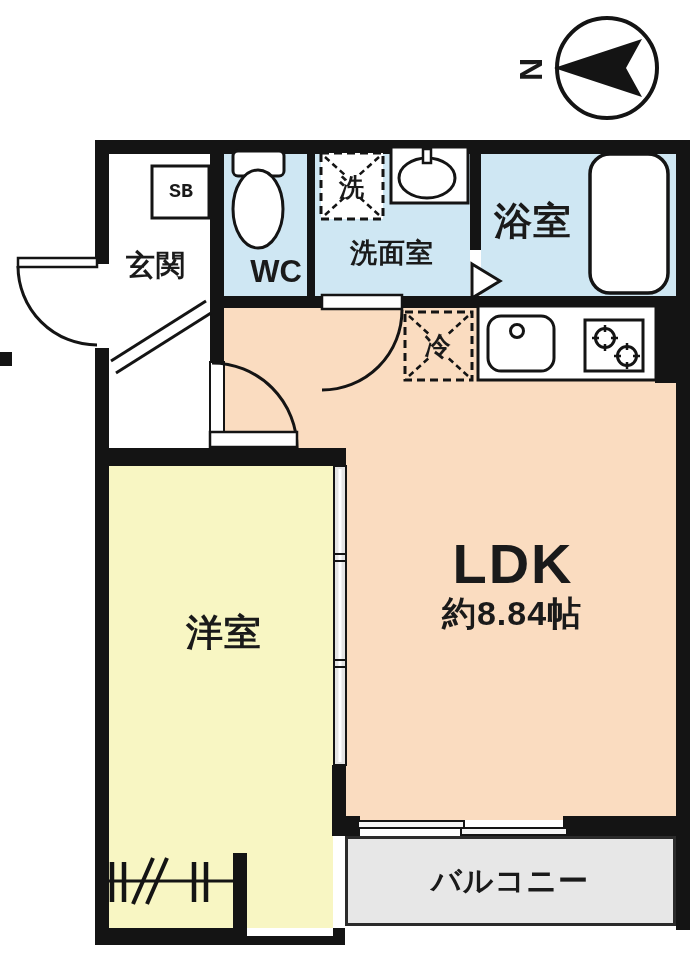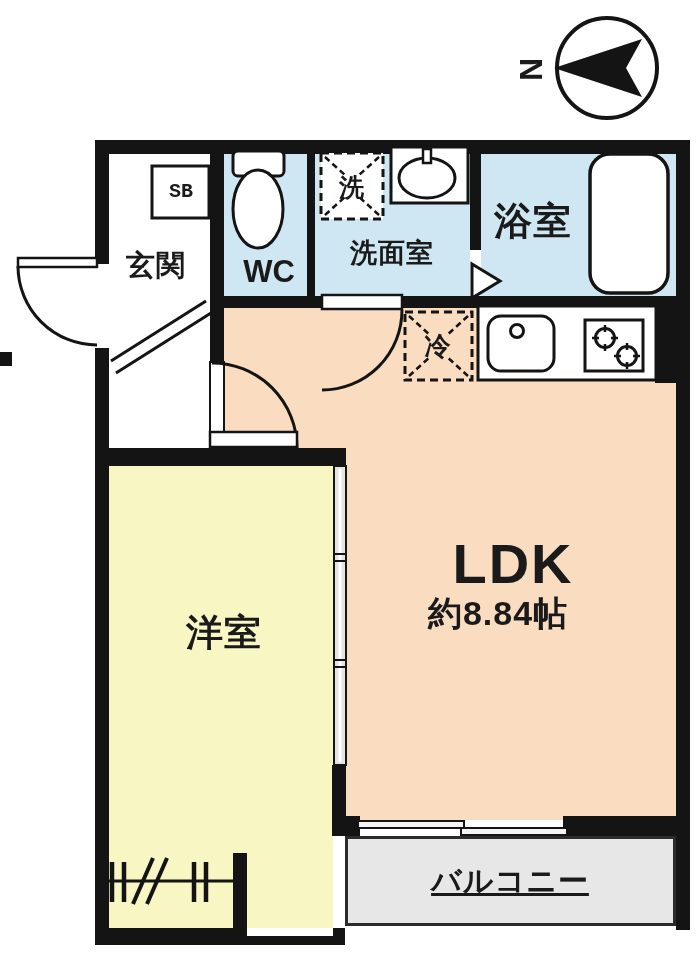--- a/index.html
+++ b/index.html
@@ -162,25 +162,25 @@
     <g>
       <circle cx="607" cy="68" r="50" fill="#ffffff" stroke="#141414" stroke-width="4"></circle>
       <polygon points="554,68 642,39 626,68 642,97" fill="#141414"></polygon>
     </g>
   </svg>
 
   <div class="lbl" style="left:531px;top:69px;font-size:32px;font-weight:700;transform:translate(-50%,-50%) rotate(-90deg);">N</div>
 
   <div class="lbl" style="left:156px;top:265px;font-size:29px;">玄関</div>
   <div class="lbl" style="left:181px;top:192px;font-size:20px;letter-spacing:0;font-family:Liberation Mono, monospace;">SB</div>
-  <div class="lbl" style="left:269px;top:271px;font-size:31px;letter-spacing:0;">WC</div>
+  <div class="lbl" style="left:276px;top:271px;font-size:31px;letter-spacing:0;">WC</div>
   <div class="lbl" style="left:352px;top:187px;font-size:25px;">洗</div>
   <div class="lbl" style="left:392px;top:253px;font-size:27px;">洗面室</div>
   <div class="lbl" style="left:533px;top:221px;font-size:38px;">浴室</div>
   <div class="lbl" style="left:438px;top:346px;font-size:26px;">冷</div>
 
   <div class="lbl" style="left:513px;top:564px;font-size:56px;letter-spacing:2px;">LDK</div>
-  <div class="lbl" style="left:498px;top:613px;font-size:34px;">約8.84帖</div>
+  <div class="lbl" style="left:512px;top:613px;font-size:34px;">約8.84帖</div>
 
   <div class="lbl" style="left:224px;top:632px;font-size:37px;">洋室</div>
 
-  <div class="lbl" style="left:510px;top:881px;font-size:30px;text-decoration:underline;">バルコニー</div>
+  <div class="lbl" style="left:510px;top:881px;font-size:30px;">バルコニー</div>
 </div>
 
 </body></html>

